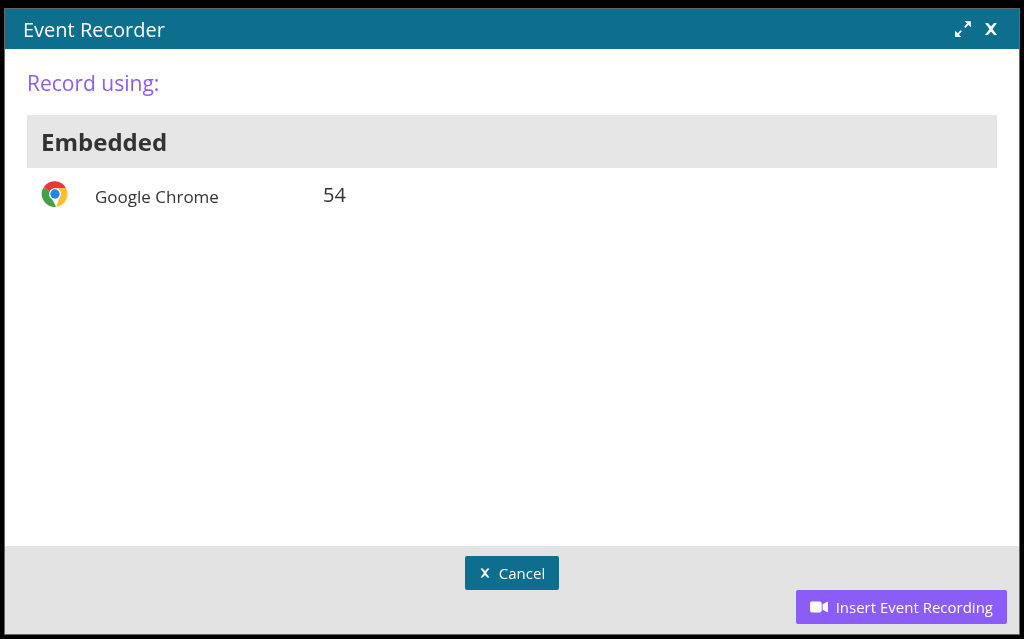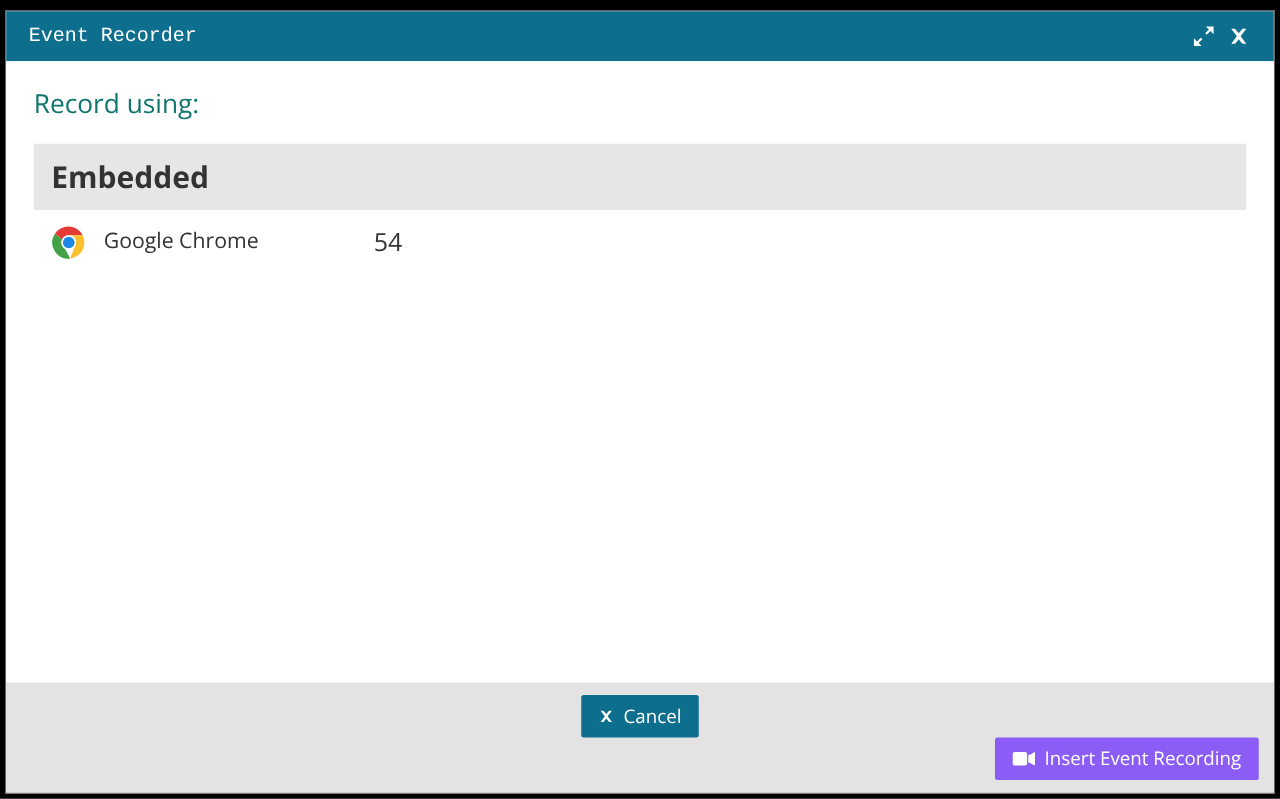--- a/index.html
+++ b/index.html
@@ -27,58 +27,58 @@
     }
     .dialog-header {
       background: #0e6e8d;
       color: #fff;
       height: 40px;
       display: flex;
       align-items: center;
       padding: 0 14px 0 18px;
     }
     .dialog-title {
-      font-size: 16px;
+      font-size: 20px;
       font-weight: 400;
       flex: 1;
-      font-family: Liberation Mono, monospace;
     }
     .header-icon {
       color: #fff;
       width: 28px;
       height: 28px;
       display: flex;
       align-items: center;
       justify-content: center;
       cursor: pointer;
       font-size: 18px;
     }
     .dialog-body {
       flex: 1;
       padding: 20px 22px;
       background: #fff;
     }
     .record-label {
       font-size: 21px;
-      color: #0f766e;
+      color: #8b5cf6;
       font-weight: 400;
       margin-bottom: 18px;
     }
     .section-header {
       background: #e6e6e6;
       padding: 10px 14px;
       font-size: 24px;
       font-weight: 700;
       color: #333;
     }
     .browser-row {
       display: flex;
-      align-items: flex-start;
+      align-items: flex-end;
       padding: 12px 14px;
       cursor: pointer;
+      gap: 12px;
     }
     .browser-icon {
       width: 28px;
       height: 28px;
       flex-shrink: 0;
     }
     .browser-name {
       font-size: 17px;
       color: #333;
       width: 230px;

